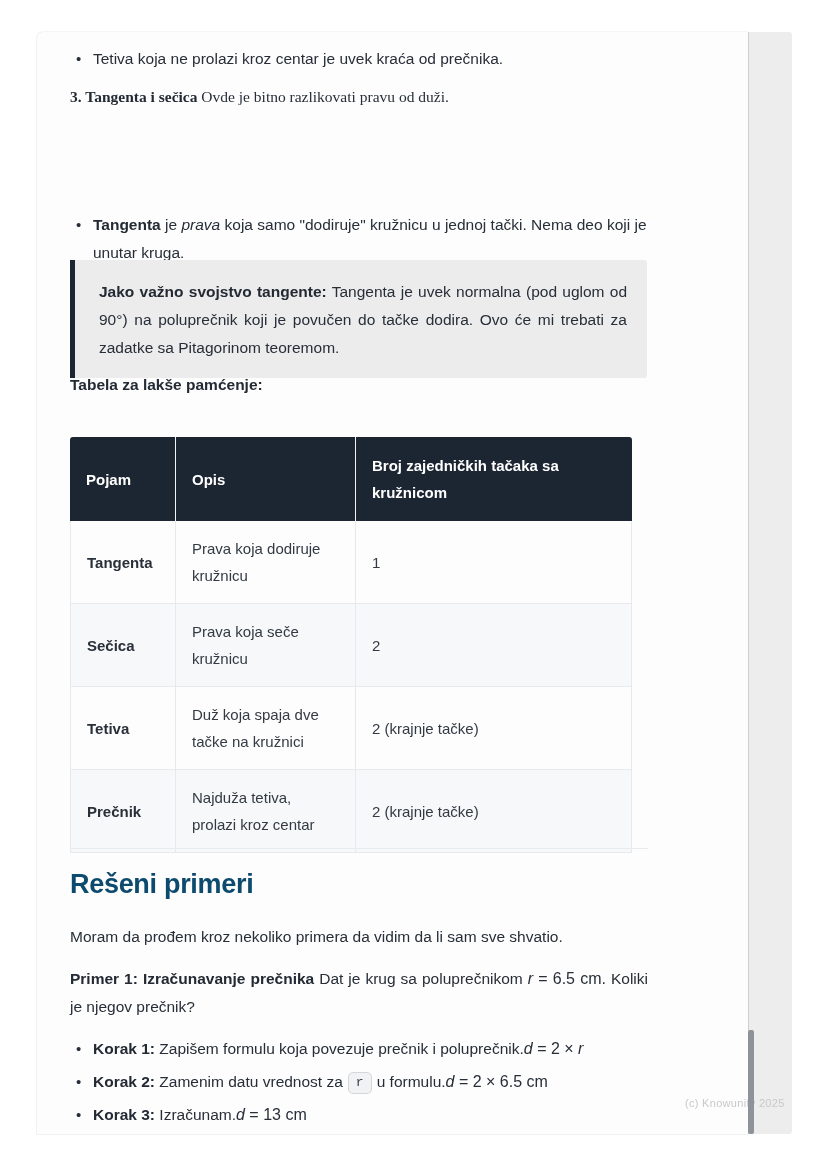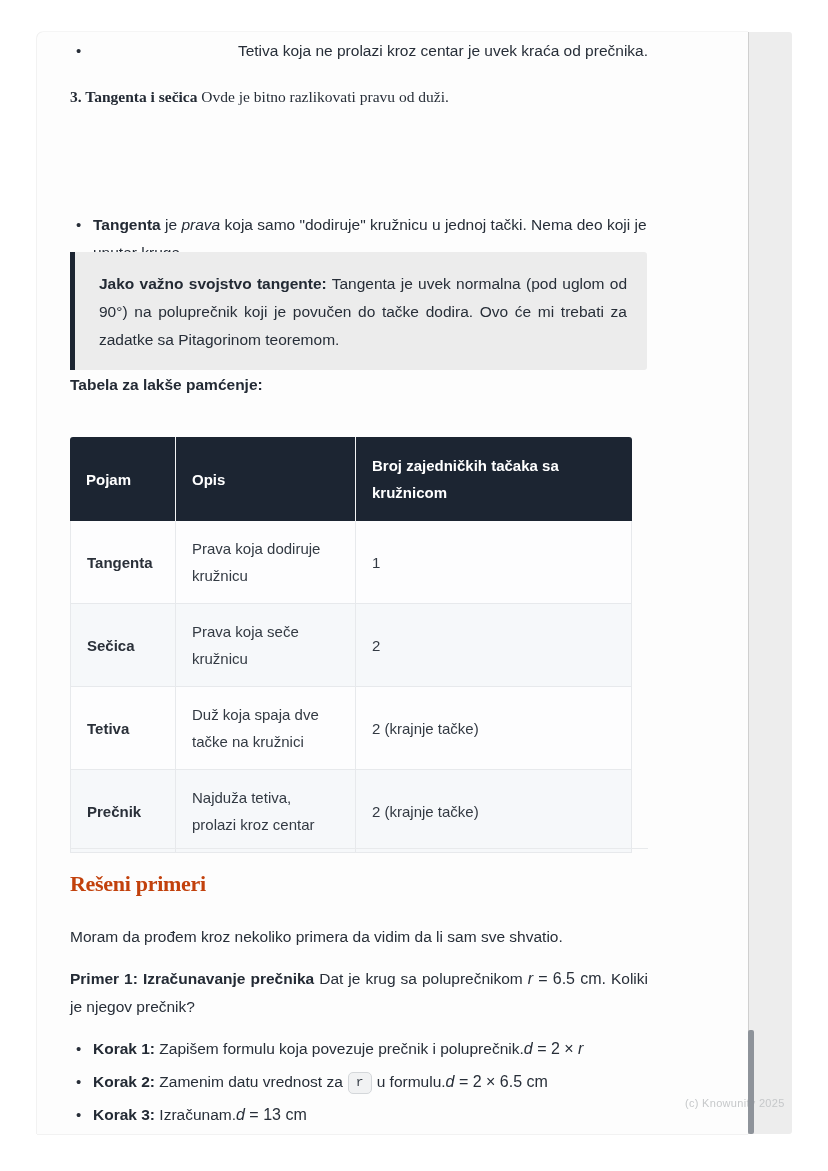--- a/index.html
+++ b/index.html
@@ -21,20 +21,21 @@
   em { font-style: italic; }
 
   
   .callout {
     background: var(--callout-bg, #ececec);
     border-left: 5px solid var(--callout-border, #1c2532);
     border-radius: 0 3px 3px 0;
     padding: 18px 20px 16px 24px;
     text-align: justify;
     width: 577px;
+    margin-top: 8px;
   }
 
   
   .tbl { border-collapse: separate; border-spacing: 0; table-layout: fixed; width: 562px; }
   .tbl th {
     background: var(--table-header-bg, #1c2532);
     color: #ffffff; font-weight: 700; font-size: 15px; line-height: 27px;
     text-align: left; vertical-align: middle; padding: 15px 16px;
   }
   .tbl th + th { border-left: 1px solid #f2f3f4; }
@@ -45,22 +46,22 @@
     vertical-align: middle; padding: 14px 16px;
     border-bottom: 1px solid #e7e9ec;
   }
   .tbl td + td { border-left: 1px solid #e7e9ec; }
   .tbl td:first-child { border-left: 1px solid #e7e9ec; font-weight: 700; color: #2a3039; }
   .tbl td:last-child { border-right: 1px solid #e7e9ec; }
   .tbl tbody tr:nth-child(odd) td { background: #fdfdfe; }
   .tbl tbody tr:nth-child(even) td { background: #f6f8fa; }
 
   .hr { position: absolute; left: 33px; width: 578px; border-top: 1px solid #e8eaec; }
-  h2.heading { font-family: Liberation Serif, serif; font-size: 22px; line-height: 32px;
-    font-weight: 700; color: #c2410c; letter-spacing: -0.3px; }
+  h2.heading { font-family: Liberation Sans, sans-serif; font-size: 27px; line-height: 32px;
+    font-weight: 700; color: #0c4a6e; letter-spacing: -0.3px; }
 
   .just { text-align: justify; }
 
   .math { font-family: Liberation Sans, sans-serif; font-size: 16px; }
   .math .v { font-style: italic; }
 
   .code-chip {
     display: inline-block; font-family: "Liberation Mono", monospace; font-size: 13px;
     line-height: 18px; background: #f1f2f3; border: 1px solid #d4d7da; border-radius: 5px;
     padding: 1px 7px; margin: 0 5px; color: #343b44; vertical-align: 1px;
@@ -80,21 +81,21 @@
   .watermark {
     position: absolute; left: 685px; top: 1096px; z-index: 2;
     font-size: 11px; line-height: 14px; color: #c6c8ca; letter-spacing: 0.3px; white-space: nowrap;
   }
 </style>
 </head>
 <body>
 
 <div class="page">
 
-  <div class="blk li" style="top: 5px; text-align: right;">
+  <div class="blk li" style="top: 13px;">
     <span>Tetiva koja ne prolazi kroz centar je uvek kraća od prečnika.</span>
   </div>
 
   <div class="blk" style="top: 51px; font-family: Liberation Serif, serif;">
     <strong>3. Tangenta i sečica</strong>
     <span>Ovde je bitno razlikovati pravu od duži.</span>
   </div>
 
 
   <div class="blk li" style="top: 151px;">

